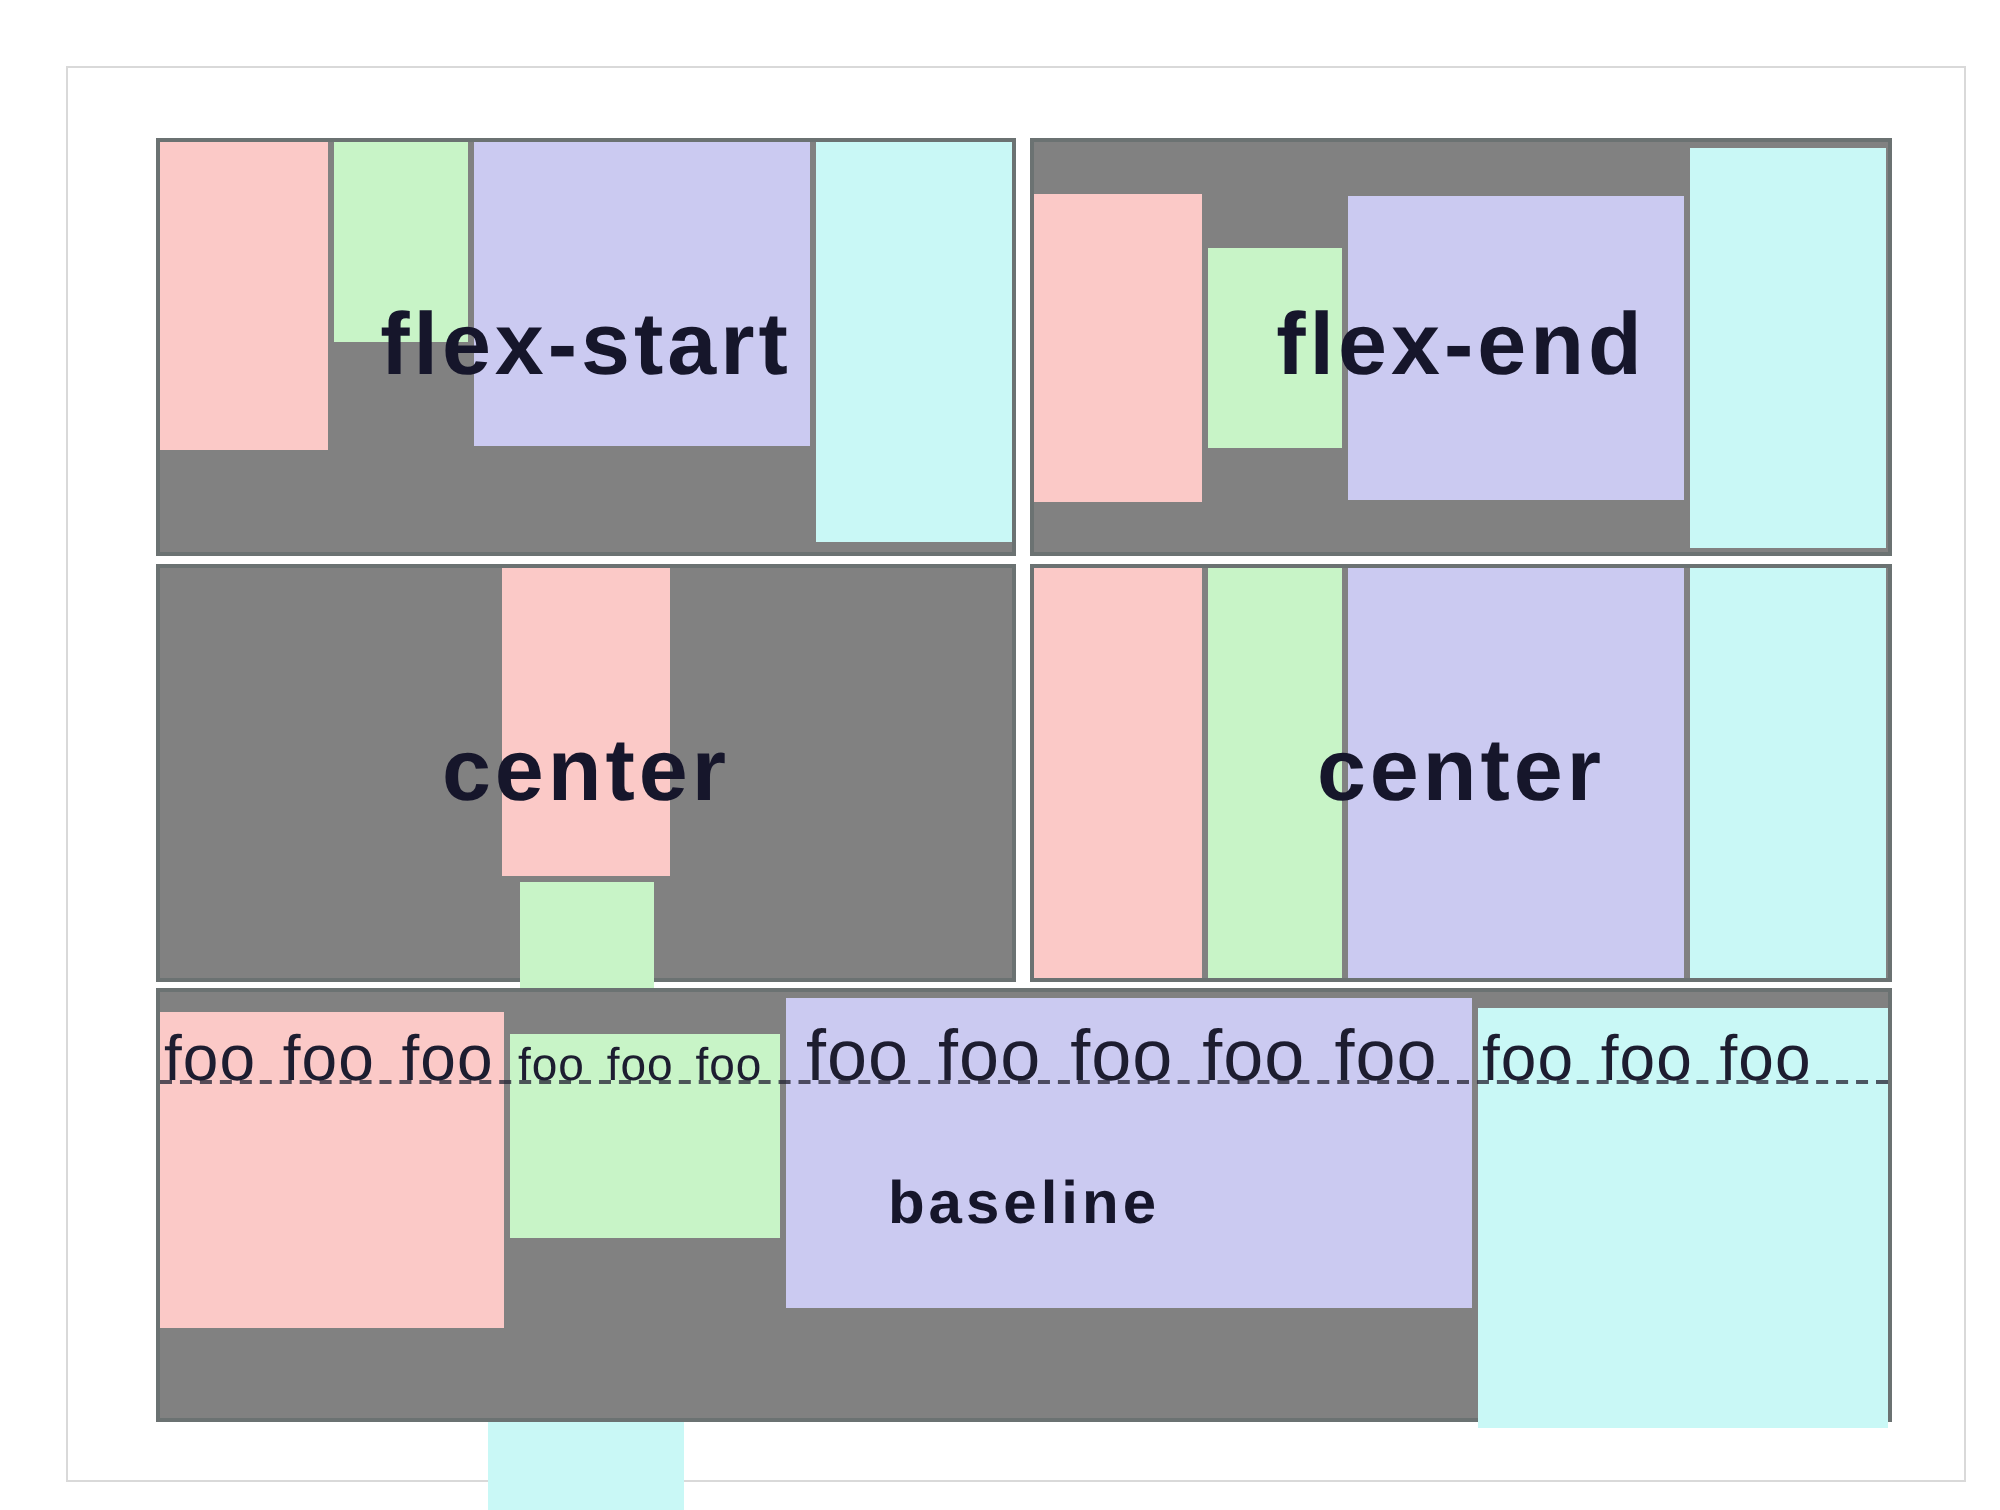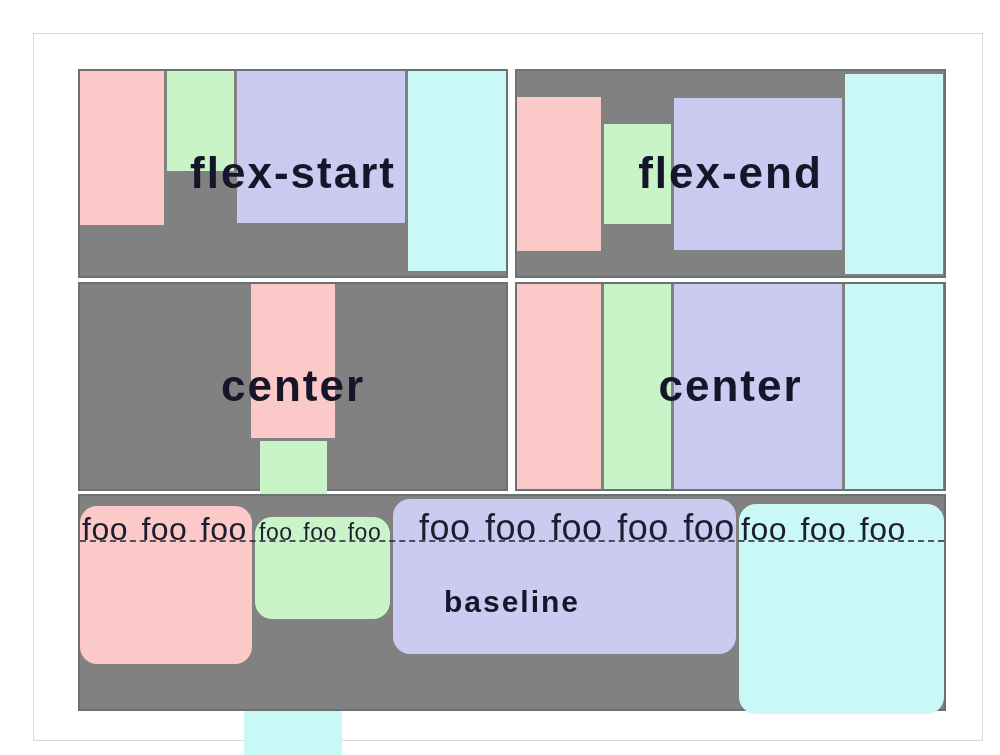--- a/index.html
+++ b/index.html
@@ -23,24 +23,24 @@
 
   
   .prow .i0{width:84px;height:154px;}
   .prow .i1{width:67px;height:100px;}
   .prow .i2{width:168px;height:152px;}
   .prow .i3{width:98px;height:200px;}
   .stretch .i0,.stretch .i1,.stretch .i2,.stretch .i3{height:auto;}
 
   
   .p5 .it{margin-top:3px;line-height:1.2;white-space:nowrap;
-          color:#1d1d30;letter-spacing:.5px;word-spacing:4px;box-sizing:border-box;border-radius:17px;}
+          color:#1d1d30;letter-spacing:.5px;word-spacing:4px;box-sizing:border-box;}
   .p5 .b0{width:172px;height:158px;font-size:32px;padding:4px 0 0 2px;}
   .p5 .b1{width:135px;height:102px;font-size:23px;padding:2px 0 0 4px;}
-  .p5 .b2{width:343px;height:155px;font-size:36px;padding:7px 0 0 26px;}
+  .p5 .b2{width:343px;height:155px;font-size:36px;padding:7px 0 0 10px;}
   .p5 .b3{width:205px;height:210px;font-size:32px;padding:6px 0 0 2px;}
 
   
   .plabel{position:absolute;left:50%;top:50%;transform:translate(-50%,-52%);
           font-weight:bold;font-size:44px;line-height:1;color:#16162b;
           letter-spacing:2px;white-space:nowrap;}
   .p5 .plabel{font-size:30px;}
 
   
   .guide{position:absolute;left:0;right:0;top:44px;

